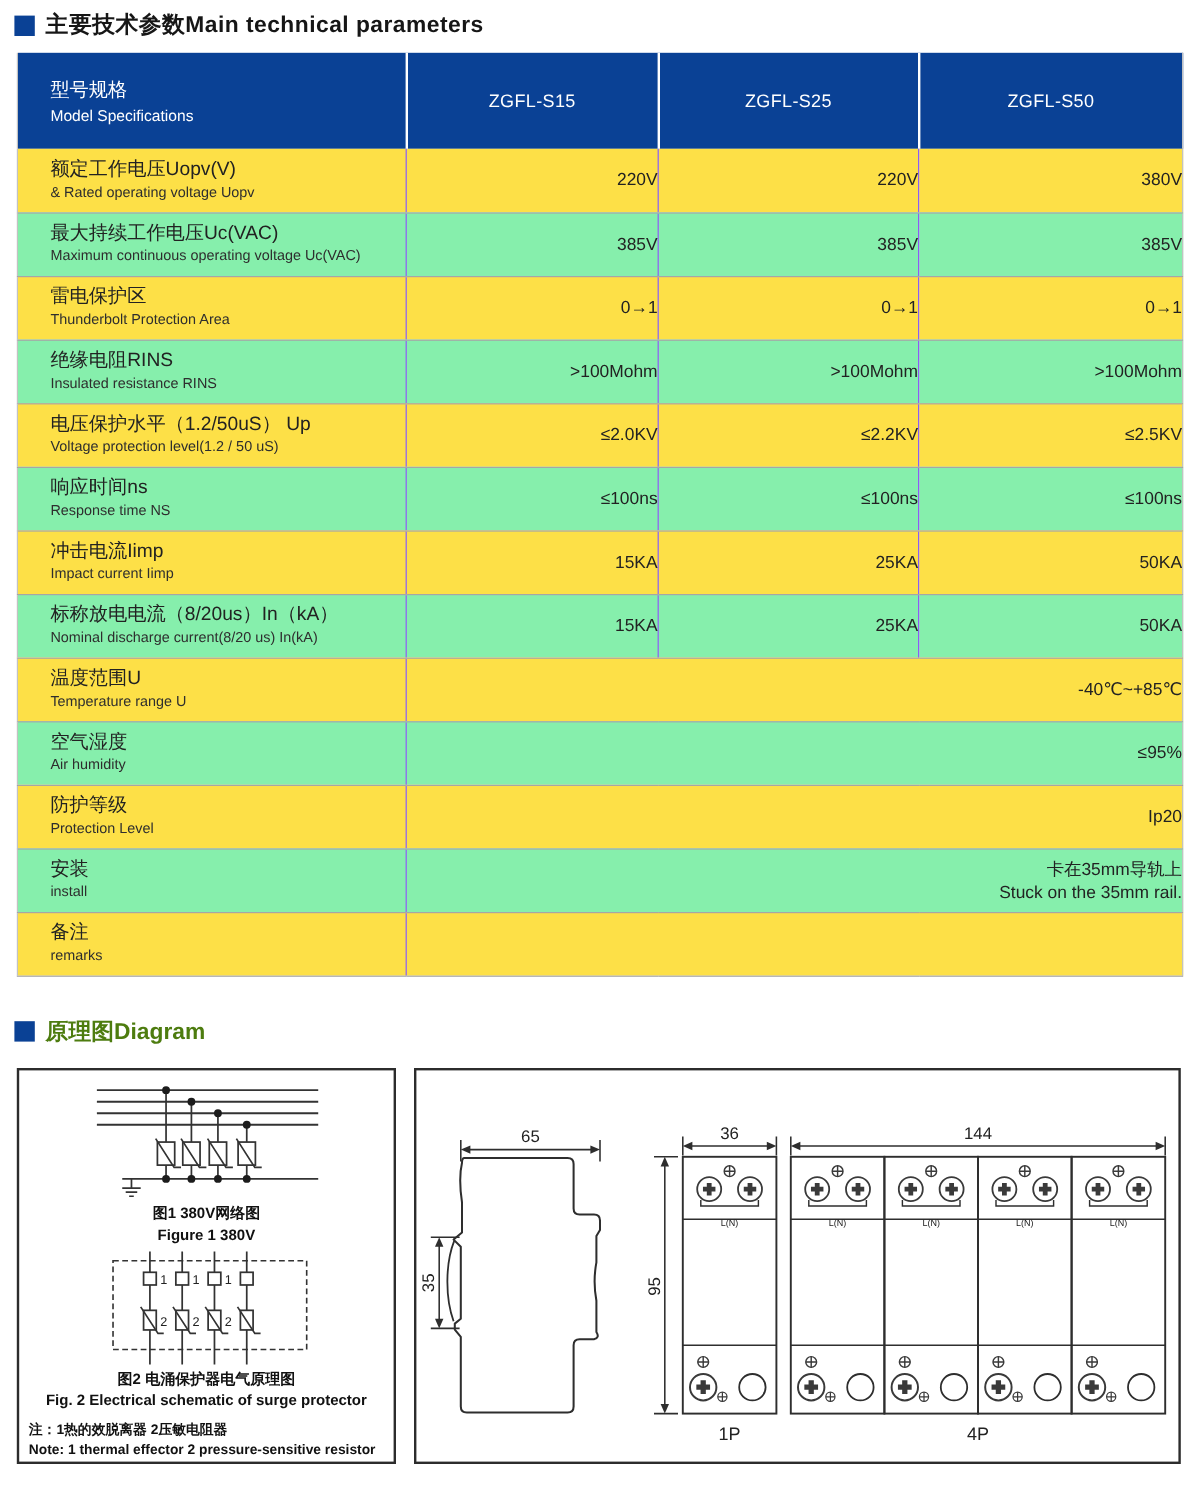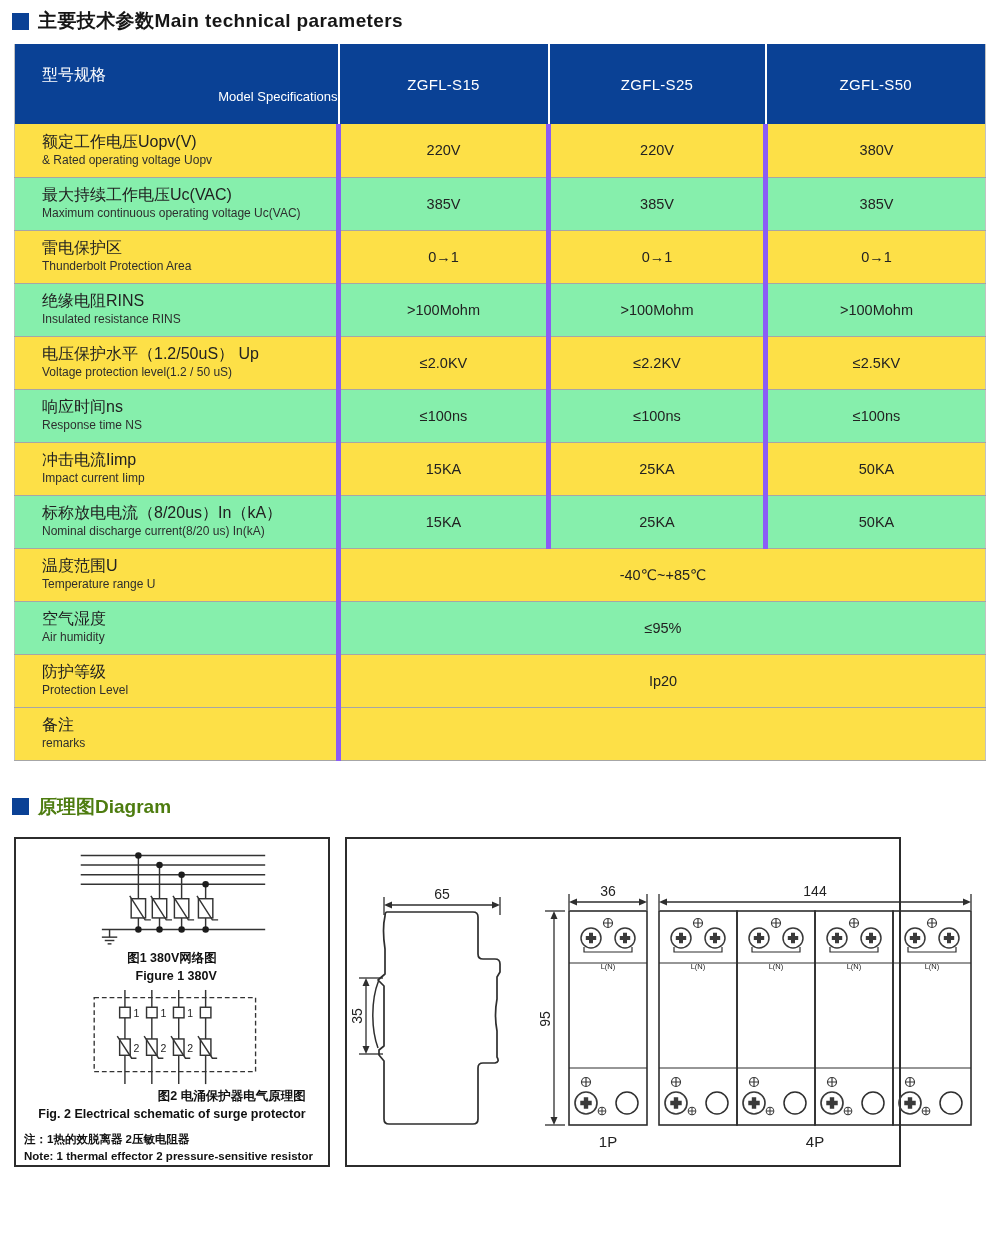--- a/index.html
+++ b/index.html
@@ -15,42 +15,42 @@
   .bullet { width:17px; height:17px; background:#0a4195; flex:0 0 auto; }
   .title-text { font-size:19px; font-weight:700; letter-spacing:.4px; color:#161616; }
 
   
   table.spec { border-collapse:collapse; margin-left:14px; width:971px; table-layout:fixed;
                border:1px solid #c2c2c2; border-top:none; }
   col.c0{width:324px} col.c1{width:210px} col.c2{width:217px} col.c3{width:220px}
   tr.head th { background:#0a4195; color:#fff; height:80px; font-weight:400; vertical-align:middle; }
   tr.head th.model { text-align:left; padding-left:27px; }
   tr.head th.model .zh { font-size:16px; }
-  tr.head th.model .en { font-size:13px; margin-top:3px;text-align:right; }
+  tr.head th.model .en { font-size:13px; margin-top:3px; }
   tr.head th.colh { border-left:2px solid #fff; font-size:15px; letter-spacing:.3px; text-align:center;margin-top:28px; }
   tbody td { border-bottom:1px solid #a6a6a6; height:53px; vertical-align:middle; }
   tbody tr.odd  { background:#fde047; }
   tbody tr.even { background:#86efac; }
   td.lab { text-align:left; padding-left:27px; }
   td.lab .zh { font-size:16px; color:#222; line-height:1.25; }
   td.lab .en { font-size:12px; color:#2e2e2e; line-height:1.3; margin-top:1px; }
-  td.val { text-align:center; font-size:14.5px; color:#222; border-left:5px solid #8b5cf6; }
+  td.val { text-align:right; font-size:14.5px; color:#222; border-left:1px solid #8b5cf6; }
   td.val .l2 { margin-top:2px; }
 
   
   .section-titles { display:flex; align-items:center; padding-left:12px; margin-top:33px; }
   .stitle { display:flex; align-items:center; gap:9px; }
   .stitle:first-child { width:333px; }
   .stitle span { font-size:19px; font-weight:600; color:#4d7c0f; }
 
   .fig-row { display:flex; gap:15px; margin:17px 0 0 14px; }
   .fig-box { border:2px solid #2c2c2c; background:#fff; }
   .fig-box.left  { width:316px; height:330px; display:flex; flex-direction:column; align-items:center; padding-top:4px; }
-  .fig-box.right { width:556px; height:330px; }
-  .fig-caption { text-align:right; font-size:12.5px; font-weight:700; line-height:1.4; color:#111; }
+  .fig-box.right { width:639px; height:330px; }
+  .fig-caption { text-align:center; font-size:12.5px; font-weight:700; line-height:1.4; color:#111; }
   .fig-note { align-self:flex-start; padding:8px 4px 0 8px; font-size:11.5px; font-weight:700; line-height:1.45; color:#111; }
   svg text { font-family:"Liberation Sans","DejaVu Sans",sans-serif; fill:#222; }
 </style>
 </head>
 <body>
 
 <div class="title-row">
   <div class="bullet"></div>
   <div class="title-text">主要技术参数Main technical parameters</div>
 </div>
@@ -159,20 +159,30 @@
         <div class="en">Air humidity</div>
       </td>
       <td class="val" colspan="3">≤95%</td>
     </tr>
     <tr class="odd">
       <td class="lab">
         <div class="zh">防护等级</div>
         <div class="en">Protection Level</div>
       </td>
       <td class="val" colspan="3">Ip20</td>
+    </tr>
+    <tr class="even">
+      <td class="lab">
+        <div class="zh">安装</div>
+        <div class="en">install</div>
+      </td>
+      <td class="val" colspan="3">
+        <div>卡在35mm导轨上</div>
+        <div class="l2">Stuck on the 35mm rail.</div>
+      </td>
     </tr>
     <tr class="odd">
       <td class="lab">
         <div class="zh">备注</div>
         <div class="en">remarks</div>
       </td>
       <td class="val" colspan="3"></td>
     </tr>
   </tbody>
 </table>

